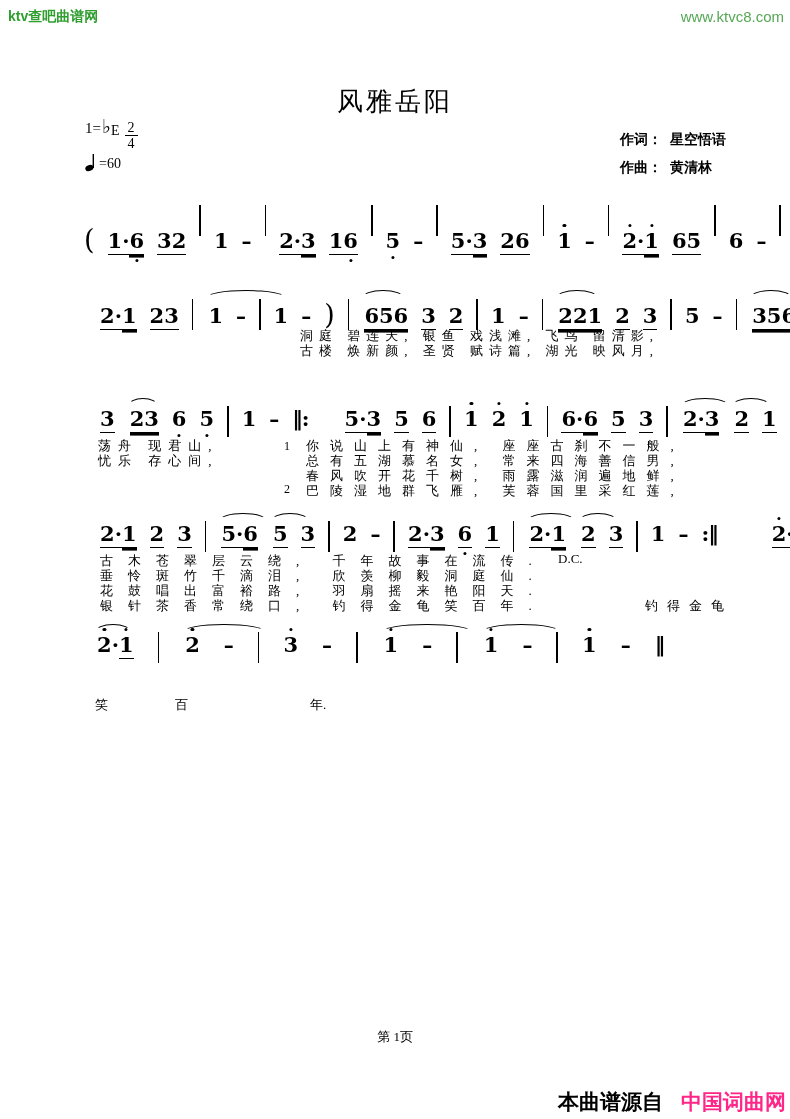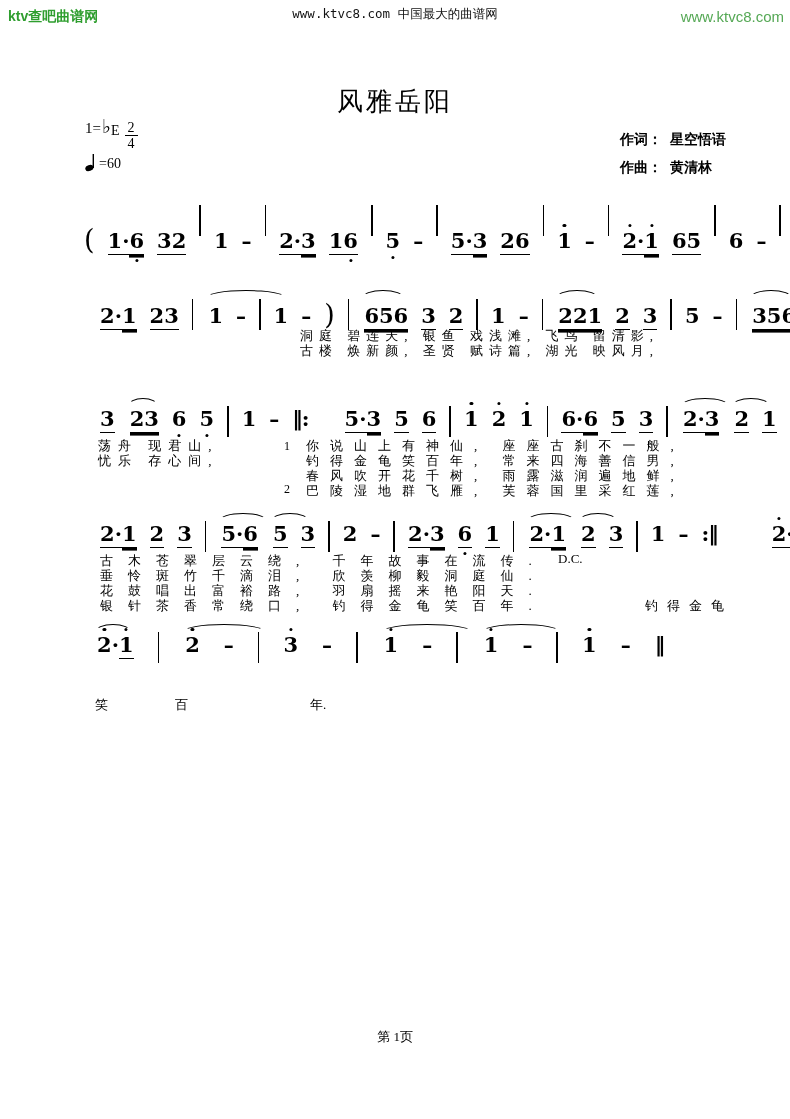--- a/index.html
+++ b/index.html
@@ -49,21 +49,20 @@
   .srcline{position:absolute;right:4px;top:1088px;font-size:21px;font-weight:bold;white-space:nowrap;
            font-family:"Liberation Sans", sans-serif;}
   .srcline .site{color:#ff2688;margin-left:18px;}
 </style>
 </head>
 <body>
 
 <div class="page">
 
   <div class="hdr-left">ktv查吧曲谱网</div>
-  <div class="hdr-center">www.ktvc8.com 中国最大的曲谱网</div>
   <div class="hdr-right">www.ktvc8.com</div>
 
   <div class="title">风雅岳阳</div>
 
   <div class="keyrow">
     <span>1=</span>
       <span class="flat">♭</span>
       <span class="keyletter">E</span>
     <span class="frac">
       <span class="num">2</span>
@@ -381,30 +380,33 @@
       </div>
     </div>
   <div>
       <div class="ltxt" style="left: 300px; top: 327px; letter-spacing: 6px;">洞庭 碧连天, 银鱼 戏浅滩, 飞鸟 留清影,</div>
       <div class="ltxt" style="left: 300px; top: 342px; letter-spacing: 6px; text-align: right;">古楼 焕新颜, 圣贤 赋诗篇, 湖光 映风月,</div>
       <div class="ltxt" style="left: 98px; top: 437px; letter-spacing: 7px;">荡舟 现君山,</div>
       <div class="ltxt" style="left: 98px; top: 452px; letter-spacing: 7px;">忧乐 存心间,</div>
       <div class="ltxt" style="left: 284px; top: 439px; font-size: 12px;">1</div>
       <div class="ltxt" style="left: 284px; top: 482px; font-size: 12px;">2</div>
       <div class="ltxt" style="left: 306px; top: 437px; letter-spacing: 11px;">你说山上有神仙, 座座古刹不一般,</div>
-      <div class="ltxt" style="left: 306px; top: 452px; letter-spacing: 11px;">钓得金龟笑百年, 常来四海善信男,</div>
+      <div class="ltxt" style="left: 306px; top: 452px; letter-spacing: 11px;">总有五湖慕名女, 常来四海善信男,</div>
       <div class="ltxt" style="left: 306px; top: 467px; letter-spacing: 11px;">春风吹开花千树, 雨露滋润遍地鲜,</div>
       <div class="ltxt" style="left: 306px; top: 482px; letter-spacing: 11px;">巴陵湿地群飞雁, 芙蓉国里采红莲,</div>
       <div class="ltxt" style="left: 100px; top: 552px; letter-spacing: 15px;">古木苍翠层云绕, 千年故事在流传.</div>
       <div class="ltxt" style="left: 100px; top: 567px; letter-spacing: 15px;">垂怜斑竹千滴泪, 欣羡柳毅洞庭仙.</div>
       <div class="ltxt" style="left: 100px; top: 582px; letter-spacing: 15px; font-family: Liberation Serif, serif;">花鼓唱出富裕路, 羽扇摇来艳阳天.</div>
       <div class="ltxt" style="left: 100px; top: 597px; letter-spacing: 15px;">银针茶香常绕口, 钓得金龟笑百年.</div>
       <div class="ltxt" style="left: 558px; top: 551px; font-size: 13px;">D.C.</div>
       <div class="ltxt" style="left: 645px; top: 597px; letter-spacing: 9px;">钓得金龟</div>
       <div class="ltxt" style="left: 95px; top: 696px;">笑</div>
       <div class="ltxt" style="left: 175px; top: 696px;">百</div>
       <div class="ltxt" style="left: 310px; top: 696px;">年.</div>
     </div>
 
   <div class="pagenum">第 1页</div>
 
+  <div class="srcline">
+    <span>本曲谱源自</span><span class="site">中国词曲网</span>
+  </div>
 
 </div>
 
 </body></html>

